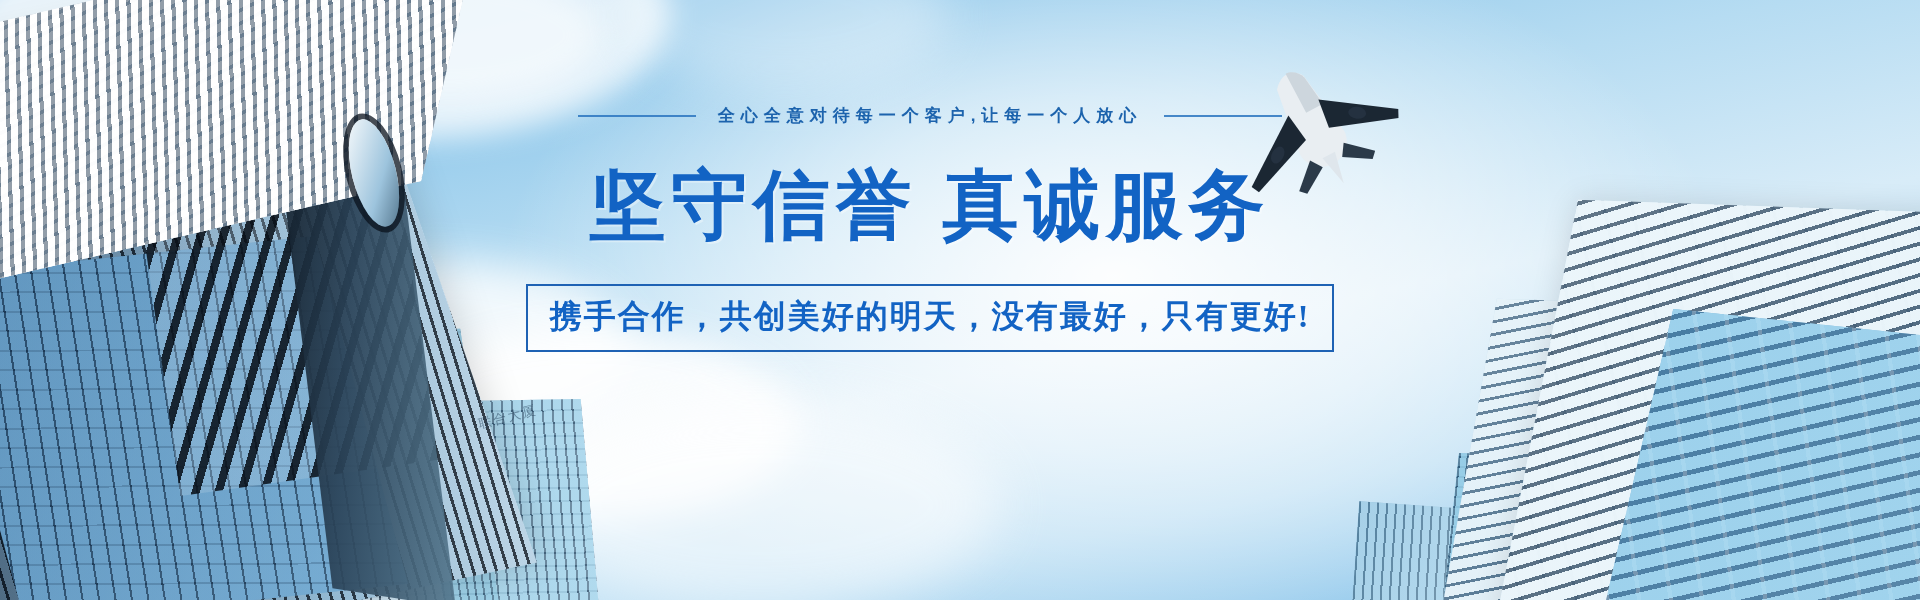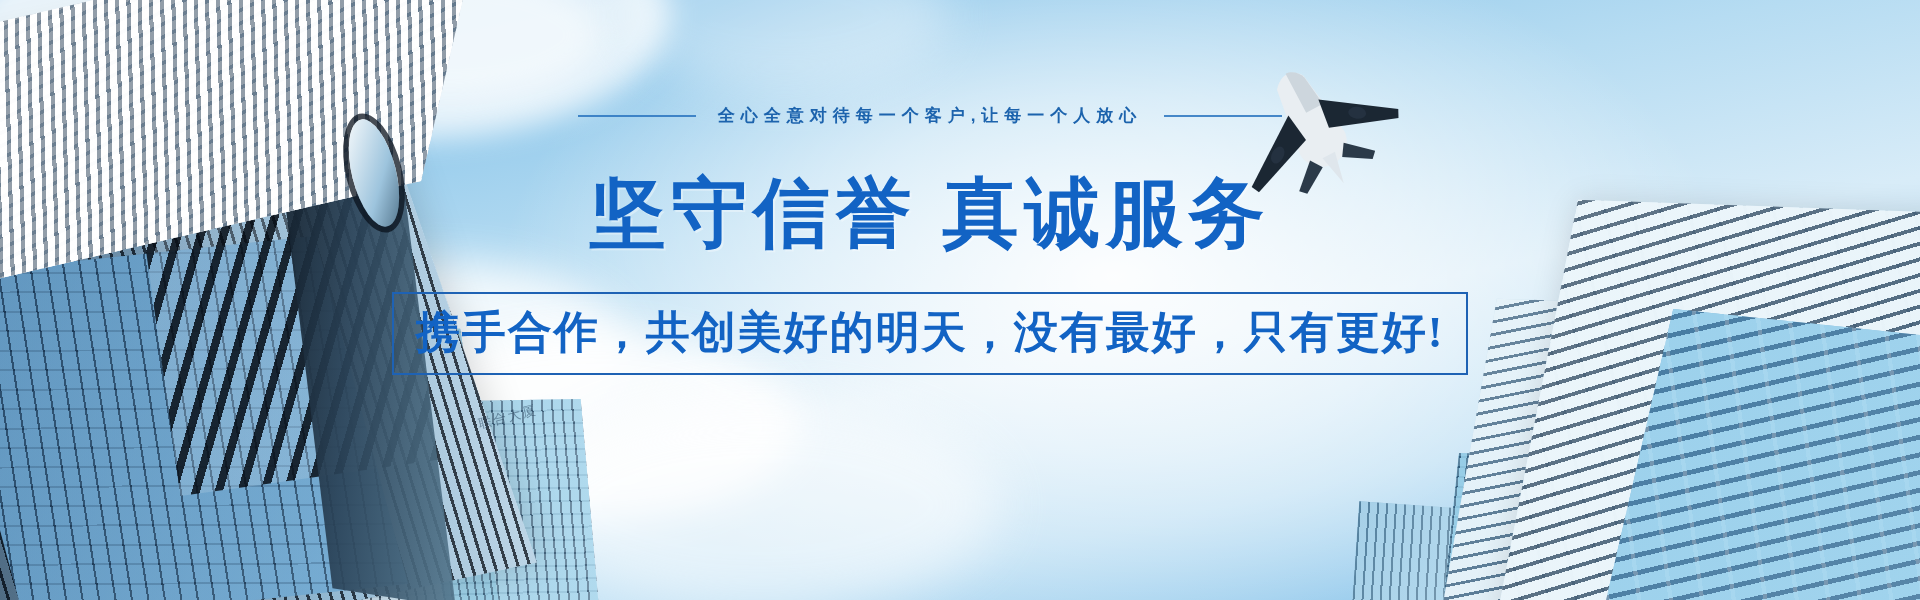--- a/index.html
+++ b/index.html
@@ -162,34 +162,34 @@
     display:flex; flex-direction:column; align-items:center;
     padding-top:104px;
   }
   .eyebrow-row { display:flex; align-items:center; gap:22px; }
   .eyebrow-rule { width:118px; height:0; border-top:2px solid #2a74c0; opacity:.85; }
   .eyebrow-text {
     font-size:17px; letter-spacing:6px; color:#1c63ad; font-weight:600;
     white-space:nowrap;
   }
   .headline {
-    margin-top:36px;
+    margin-top:28px;
     font-family:"Liberation Serif", serif;
     font-size:76px; font-weight:bold; color:#1263c4;
     letter-spacing:6px; white-space:nowrap;
     text-shadow: 2px 2px 0 rgba(255,255,255,.35);
   }
   .subtitle-box {
     margin-top:26px;
     border:2px solid #1e62b4;
     padding:9px 22px 11px 22px;
   }
   .subtitle-text {
     font-family:"Liberation Serif", serif;
-    font-size:44px; font-weight:bold; color:#1263c4;
+    font-size:32px; font-weight:bold; color:#1263c4;
     letter-spacing:2px; white-space:nowrap;
   }
 </style>
 </head>
 <body>
 
 <div class="banner">
 
   <div>
     <div class="cloud c1"></div>

